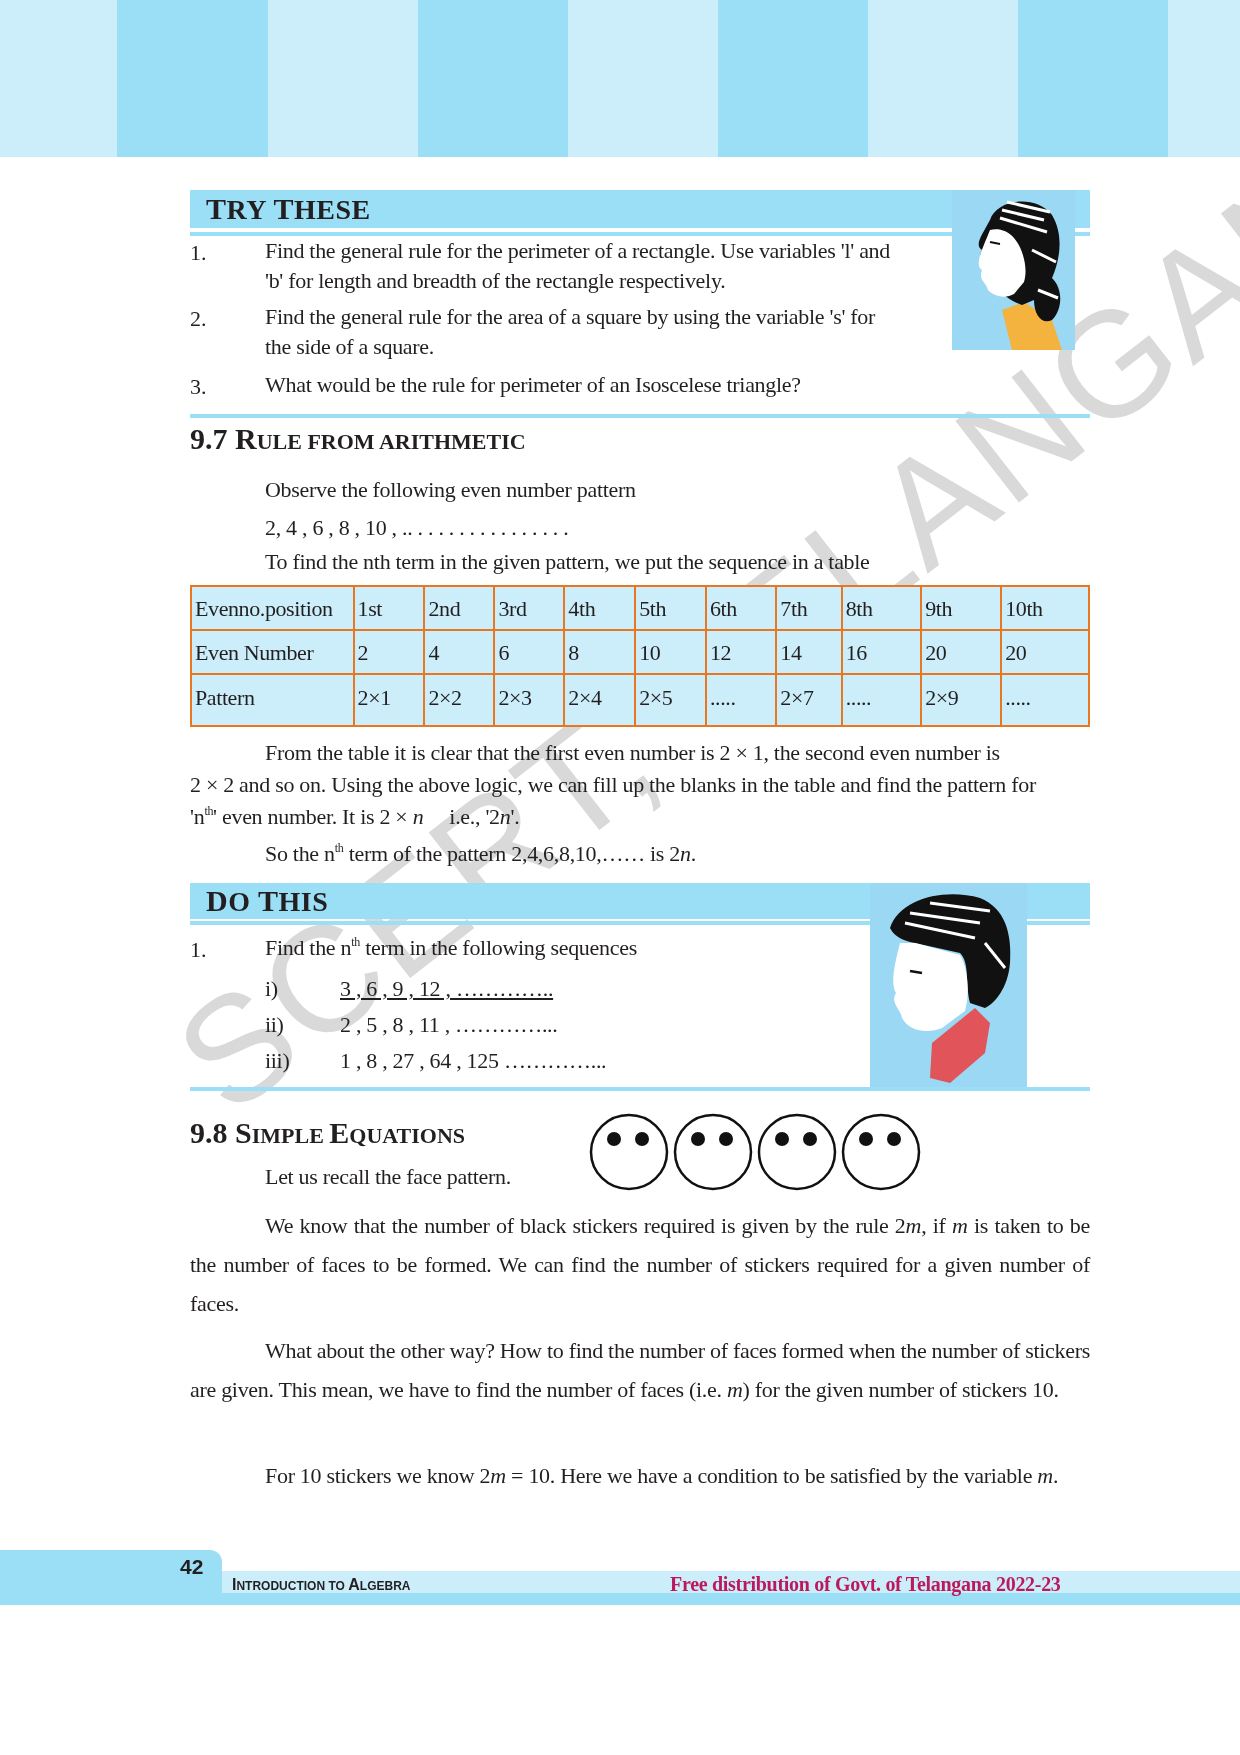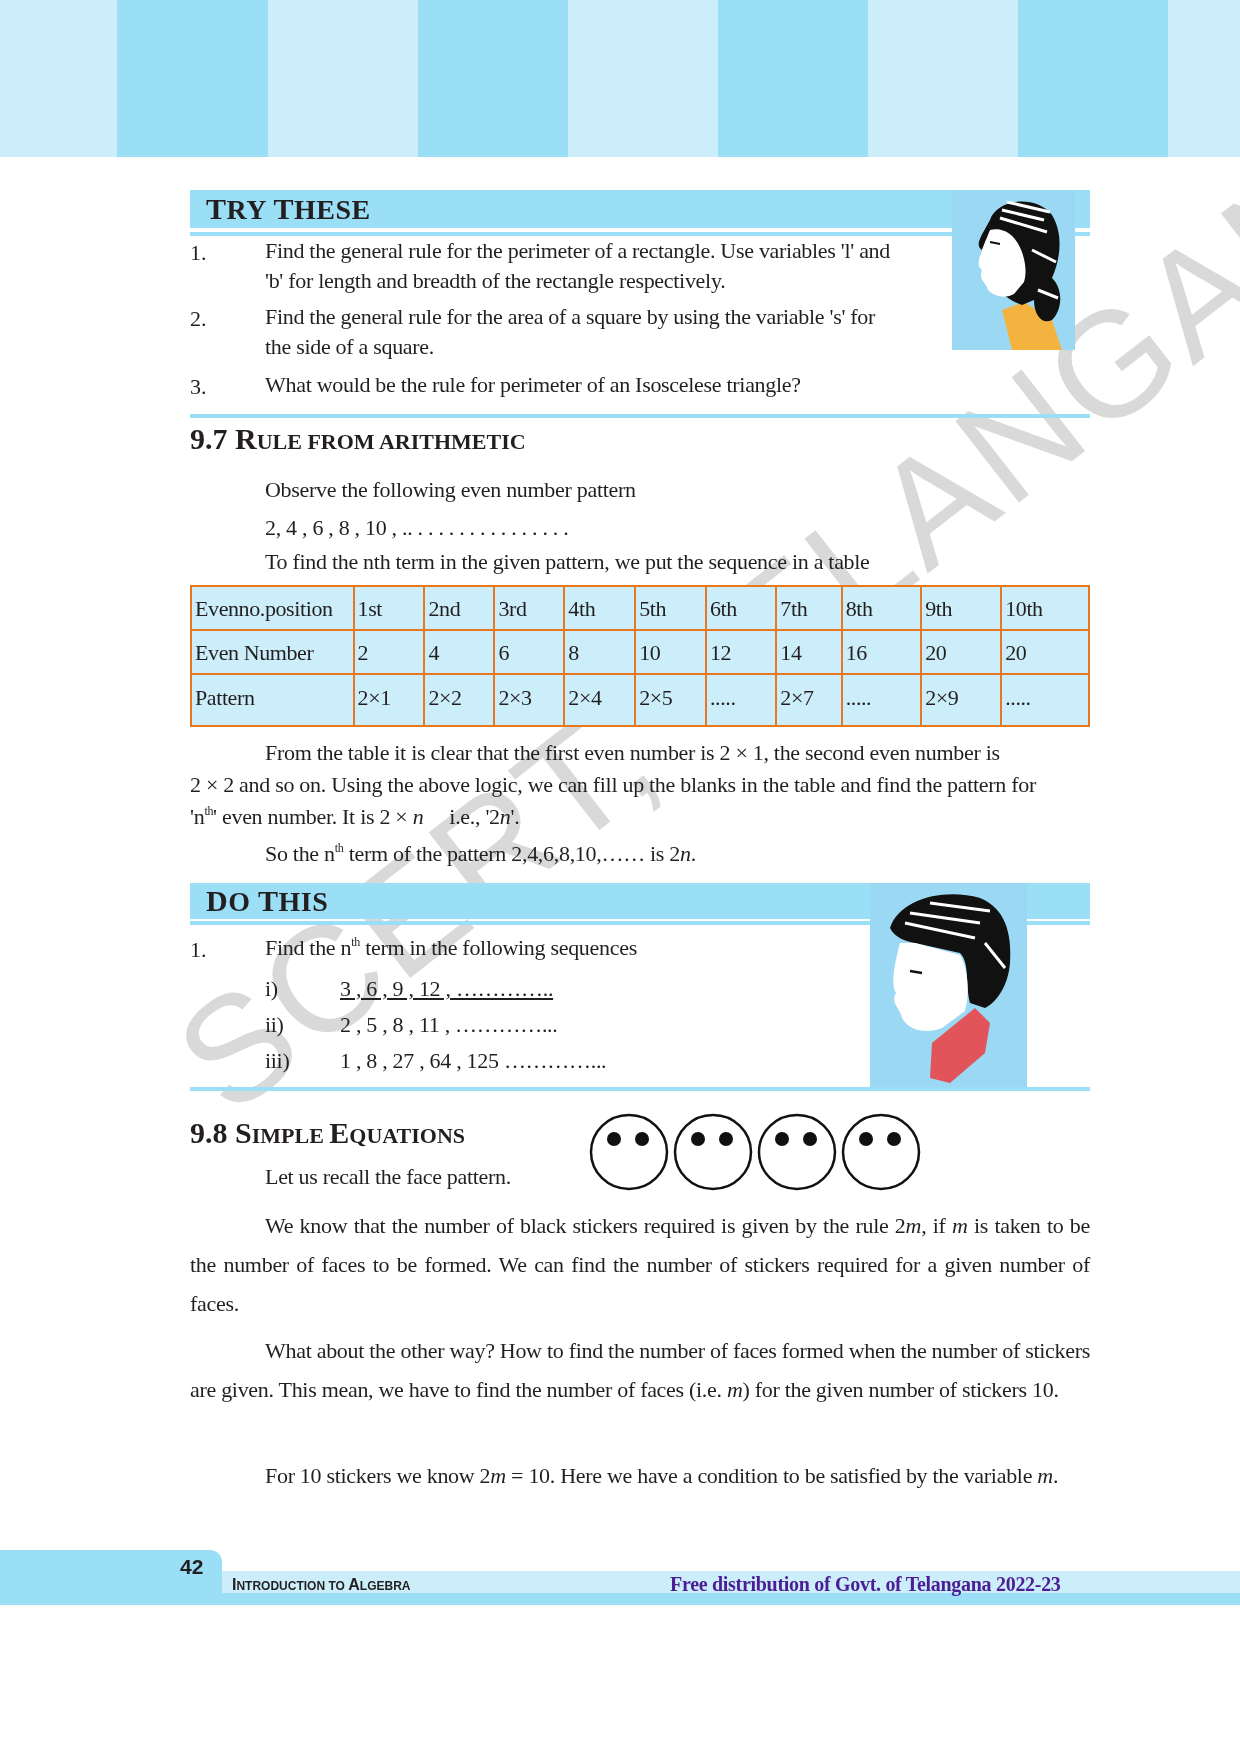--- a/index.html
+++ b/index.html
@@ -76,21 +76,21 @@
       position: absolute; left: 180px; top: 1555px; font-family: "Liberation Sans", sans-serif;
       font-weight: bold; font-size: 21px; color: #231f20;
     }
     .footer-left {
       position: absolute; left: 232px; top: 1576px; font-family: "Liberation Sans", sans-serif;
       font-weight: bold; font-size: 16px; color: #231f20;
     }
     .footer-left .sm { font-size: 12px; }
     .footer-right {
       position: absolute; left: 670px; top: 1573px; font-family: "Liberation Serif", serif;
-      font-weight: bold; font-size: 20px; color: #4c1d95; letter-spacing: -0.3px;
+      font-weight: bold; font-size: 20px; color: #be185d; letter-spacing: -0.3px;
     }
   </style>
 </head>
 <body>
 
 <div class="top-band">
   <div class="stripe light" style="width:117px"></div>
   <div class="stripe dark" style="width:151px"></div>
   <div class="stripe light" style="width:150px"></div>
   <div class="stripe dark" style="width:150px"></div>

